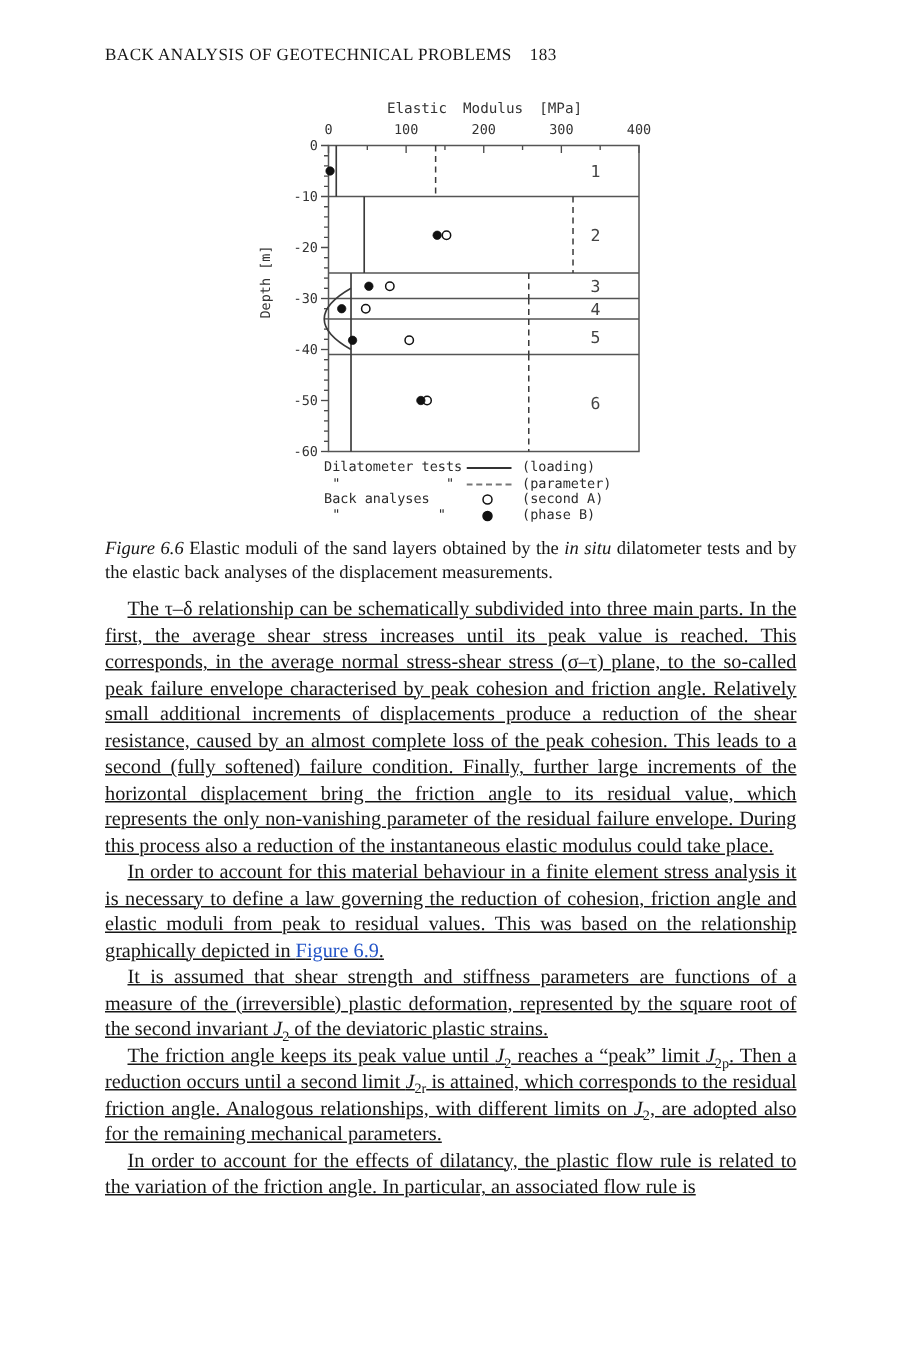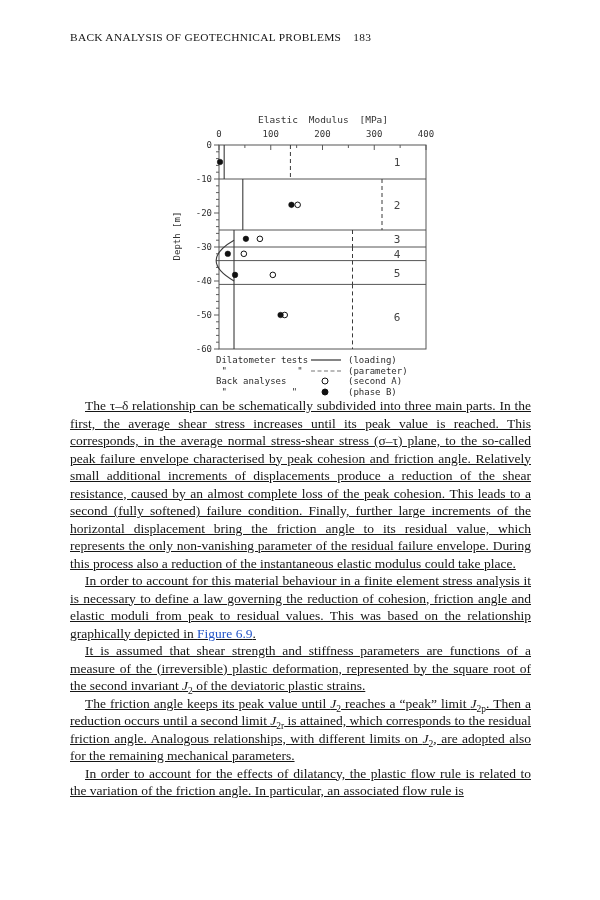--- a/index.html
+++ b/index.html
@@ -1,21 +1,21 @@
 <!DOCTYPE html>
 <html><head>
 <meta charset="utf-8">
 <style>
   html,body{margin:0;padding:0;background:#e8e8e8;}
   .page{position:relative;width:600px;height:900px;background:#ffffff;overflow:hidden;
         font-family:"Liberation Serif",serif;color:#161616;}
   .header{position:absolute;top:31px;left:70px;width:460px;
           font-size:11.4px;letter-spacing:.3px;white-space:nowrap;}
   .pageno{margin-left:12px;}
-  .figure{position:absolute;left:165px;top:64px;width:300px;height:292px;margin-top:48px;}
+  .figure{position:absolute;left:165px;top:64px;width:300px;height:292px;}
   #chart{position:absolute;left:0;top:0;}
   #legend{position:absolute;left:51px;top:243px;}
   .lrow{display:flex;height:10.5px;
         font-family:"DejaVu Sans Mono",monospace;font-size:9px;color:#2b2b2b;}
   .llab{width:95px;white-space:pre;}
   .lsym{width:37px;display:flex;align-items:center;}
   .ldesc{white-space:pre;}
   .caption{position:absolute;left:70px;top:358px;width:461px;margin:0;
            font-size:12.4px;line-height:15.7px;text-align:justify;}
   .article{position:absolute;left:70px;top:397px;width:461px;
@@ -169,20 +169,21 @@
           <span class="lsym">
             <svg width="31" height="10">
               <circle cx="14" cy="5" r="3" fill="#111" stroke="#111" stroke-width="1"></circle>
             </svg>
           </span>
           <span class="ldesc">(phase B)</span>
         </div>
       </div>
   </div>
 
+  <p class="caption" id="caption"><i>Figure 6.6</i> Elastic moduli of the sand layers obtained by the <i>in situ</i> dilatometer tests and by the elastic back analyses of the displacement measurements.</p>
 
   <div class="article" id="body">
       <p>The τ–δ relationship can be schematically subdivided into three main parts. In the first, the average shear stress increases until its peak value is reached. This corresponds, in the average normal stress-shear stress (σ–τ) plane, to the so-called peak failure envelope characterised by peak cohesion and friction angle. Relatively small additional increments of displacements produce a reduction of the shear resistance, caused by an almost complete loss of the peak cohesion. This leads to a second (fully softened) failure condition. Finally, further large increments of the horizontal displacement bring the friction angle to its residual value, which represents the only non-vanishing parameter of the residual failure envelope. During this process also a reduction of the instantaneous elastic modulus could take place.</p>
       <p>In order to account for this material behaviour in a finite element stress analysis it is necessary to define a law governing the reduction of cohesion, friction angle and elastic moduli from peak to residual values. This was based on the relationship graphically depicted in <a class="link" href="#" style="color: rgb(35, 85, 200);">Figure 6.9</a>.</p>
       <p>It is assumed that shear strength and stiffness parameters are functions of a measure of the (irreversible) plastic deformation, represented by the square root of the second invariant <i>J</i><sub class="sb">2</sub> of the deviatoric plastic strains.</p>
       <p>The friction angle keeps its peak value until <i>J</i><sub class="sb">2</sub> reaches a “peak” limit <i>J</i><sub class="sb">2p</sub>. Then a reduction occurs until a second limit <i>J</i><sub class="sb">2r</sub> is attained, which corresponds to the residual friction angle. Analogous relationships, with different limits on <i>J</i><sub class="sb">2</sub>, are adopted also for the remaining mechanical parameters.</p>
       <p>In order to account for the effects of dilatancy, the plastic flow rule is related to the variation of the friction angle. In particular, an associated flow rule is</p>
     </div>
 </div>
 

